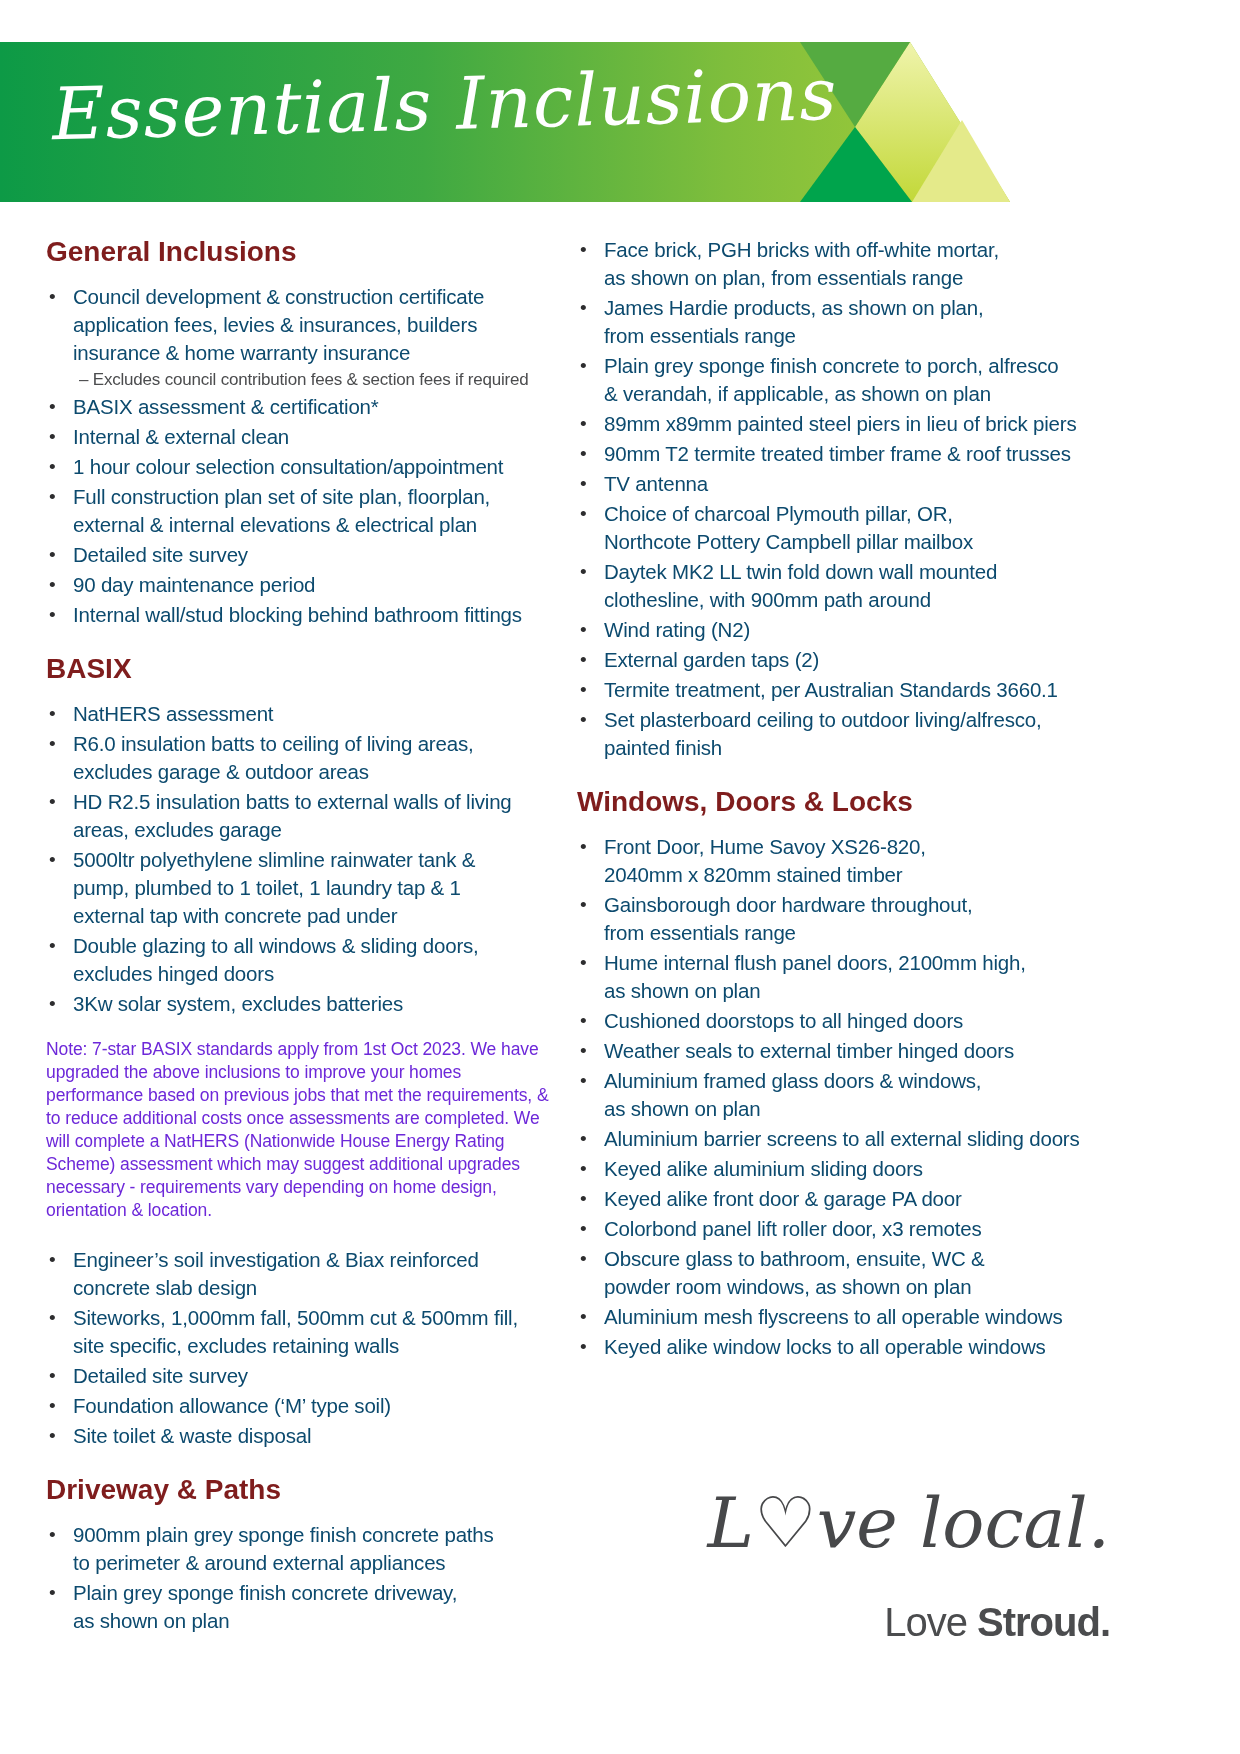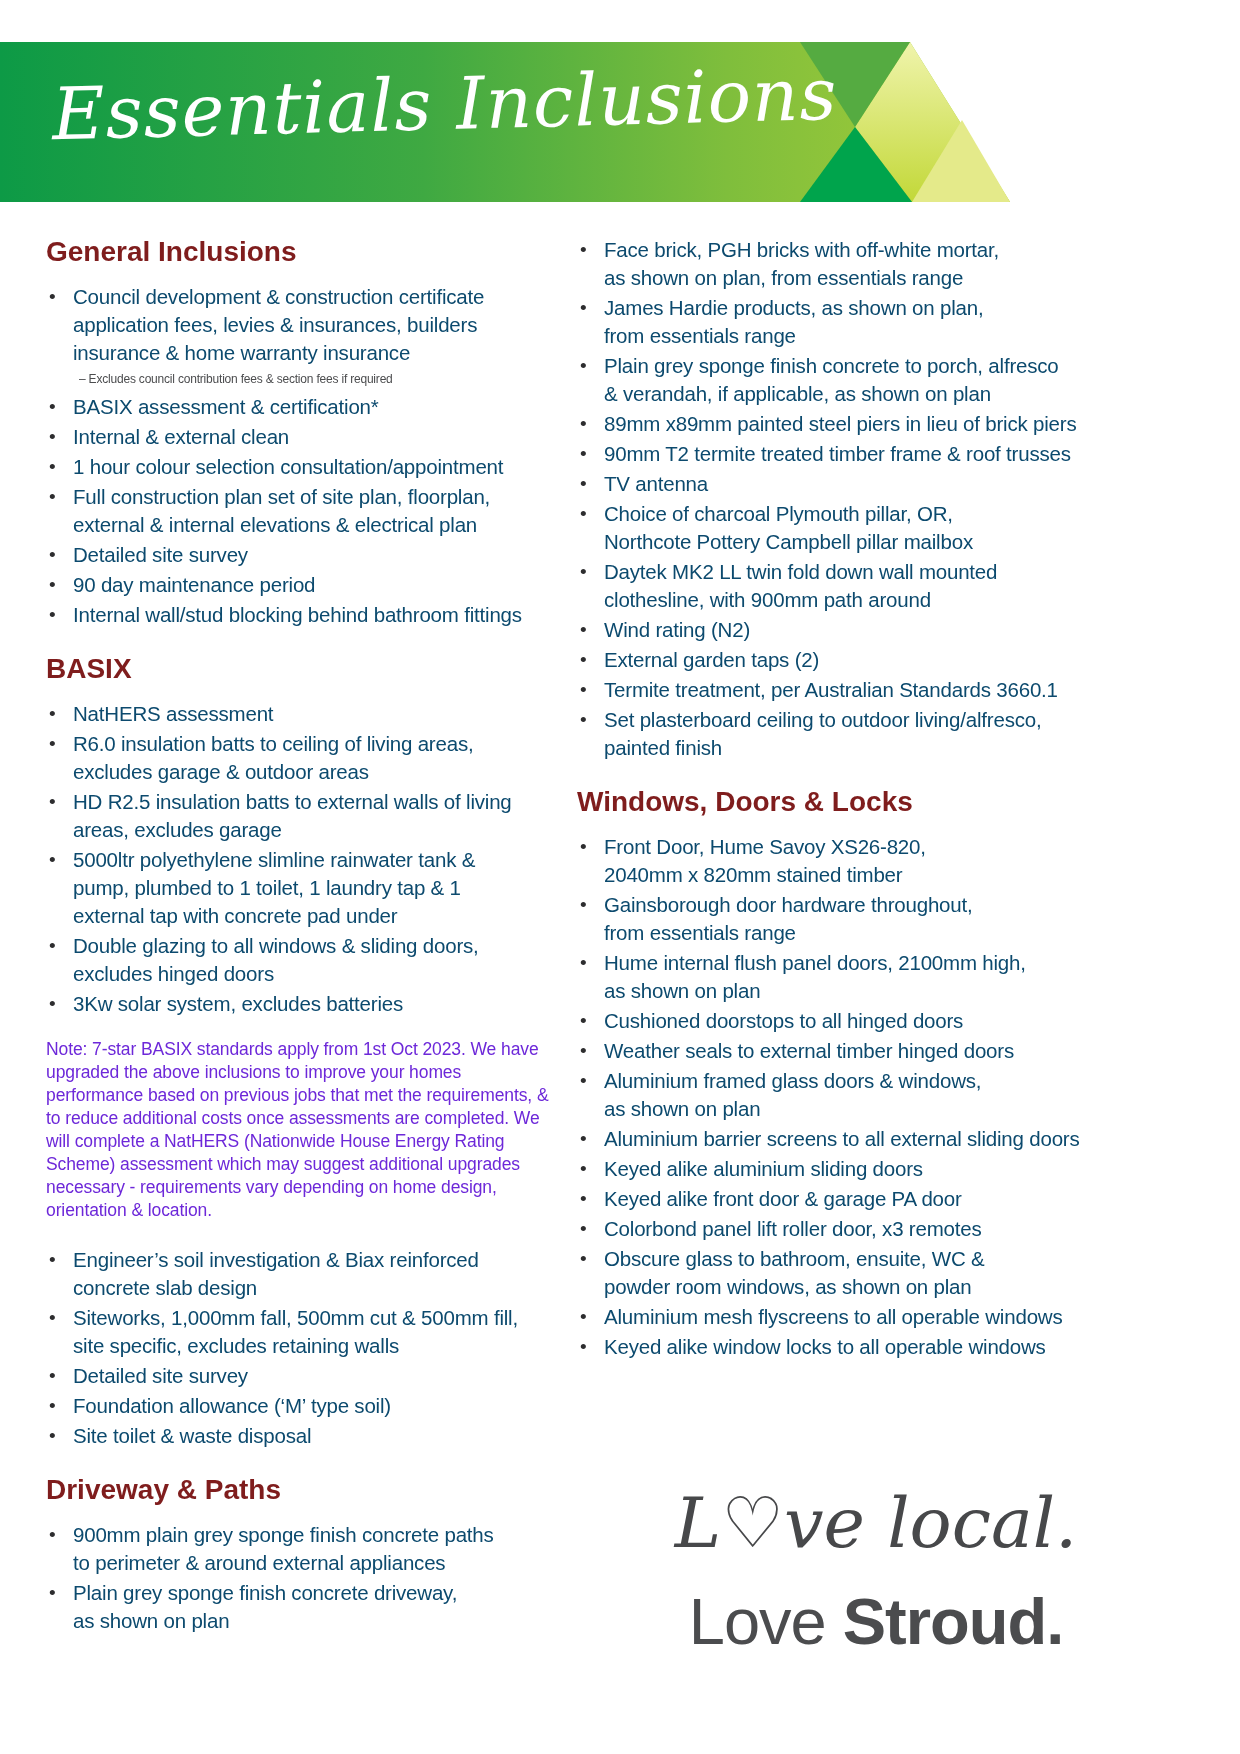--- a/index.html
+++ b/index.html
@@ -33,35 +33,35 @@
     margin:0 0 2px 0;
   }
   .dot{
     font-size:19px;line-height:28px;color:#2d2d2f;padding-left:3px;
   }
   .li-text{
     font-size:20.5px;line-height:28px;color:#0c4a6e;white-space:pre-line;
     letter-spacing:-0.2px;
   }
   .li-note{
-    font-size:12px;line-height:23px;color:#4b4c4e;margin:1px 0 0 6px;
+    font-size:17px;line-height:23px;color:#4b4c4e;margin:1px 0 0 6px;
     white-space:pre-line;letter-spacing:-0.2px;
   }
   .footnote{
     font-size:17.5px;line-height:23px;color:#6d28d9;margin:20px 0 0 0;
     letter-spacing:-0.1px;
   }
   
-  .footer-logo{position:absolute;left:666px;top:1468px;width:420px;text-align:center;}
+  .footer-logo{position:absolute;left:690px;top:1468px;width:420px;text-align:right;}
   .logo-script{
     font-family:"DejaVu Serif", serif;font-style:italic;
     font-size:70px;line-height:110px;color:#47484a;letter-spacing:0px;white-space:nowrap;
   }
   .logo-line2{
-    margin-top:14px;font-size:65px;line-height:60px;color:#4b4c4e;
+    margin-top:14px;font-size:40px;line-height:60px;color:#4b4c4e;
     letter-spacing:-1px;white-space:nowrap;
   }
   .logo-line2 .light{font-weight:normal;}
   .logo-line2 .bold{font-weight:bold;}
 </style>
 </head>
 <body>
 
 <div class="banner">
   <svg width="1240" height="160" viewBox="0 0 1240 160">

